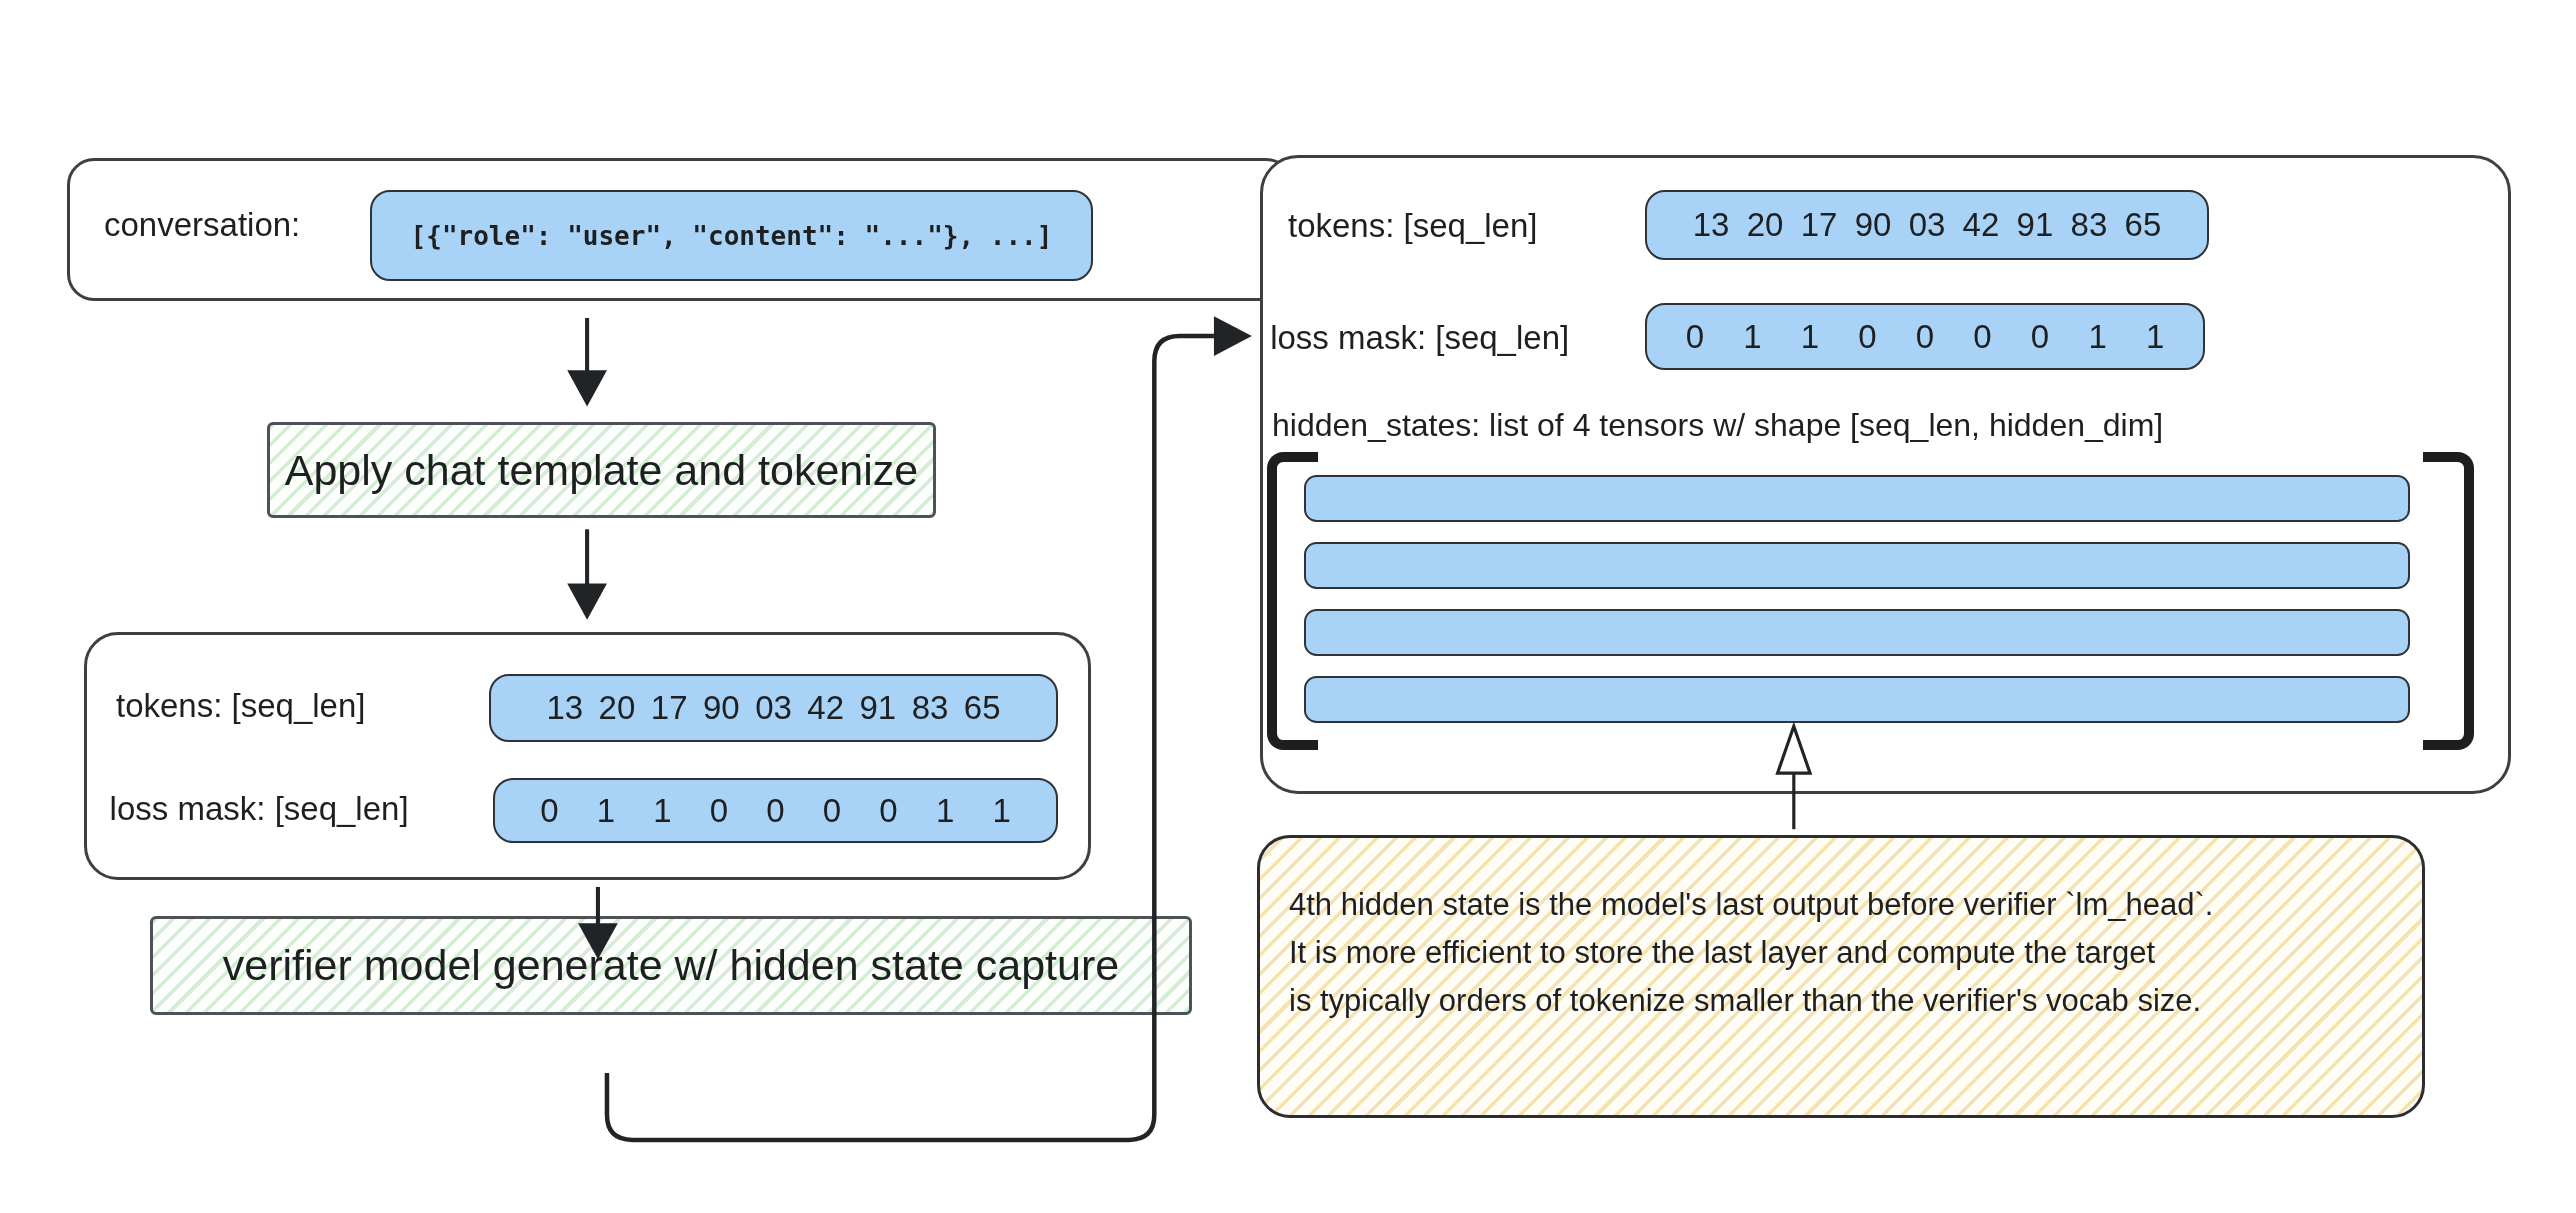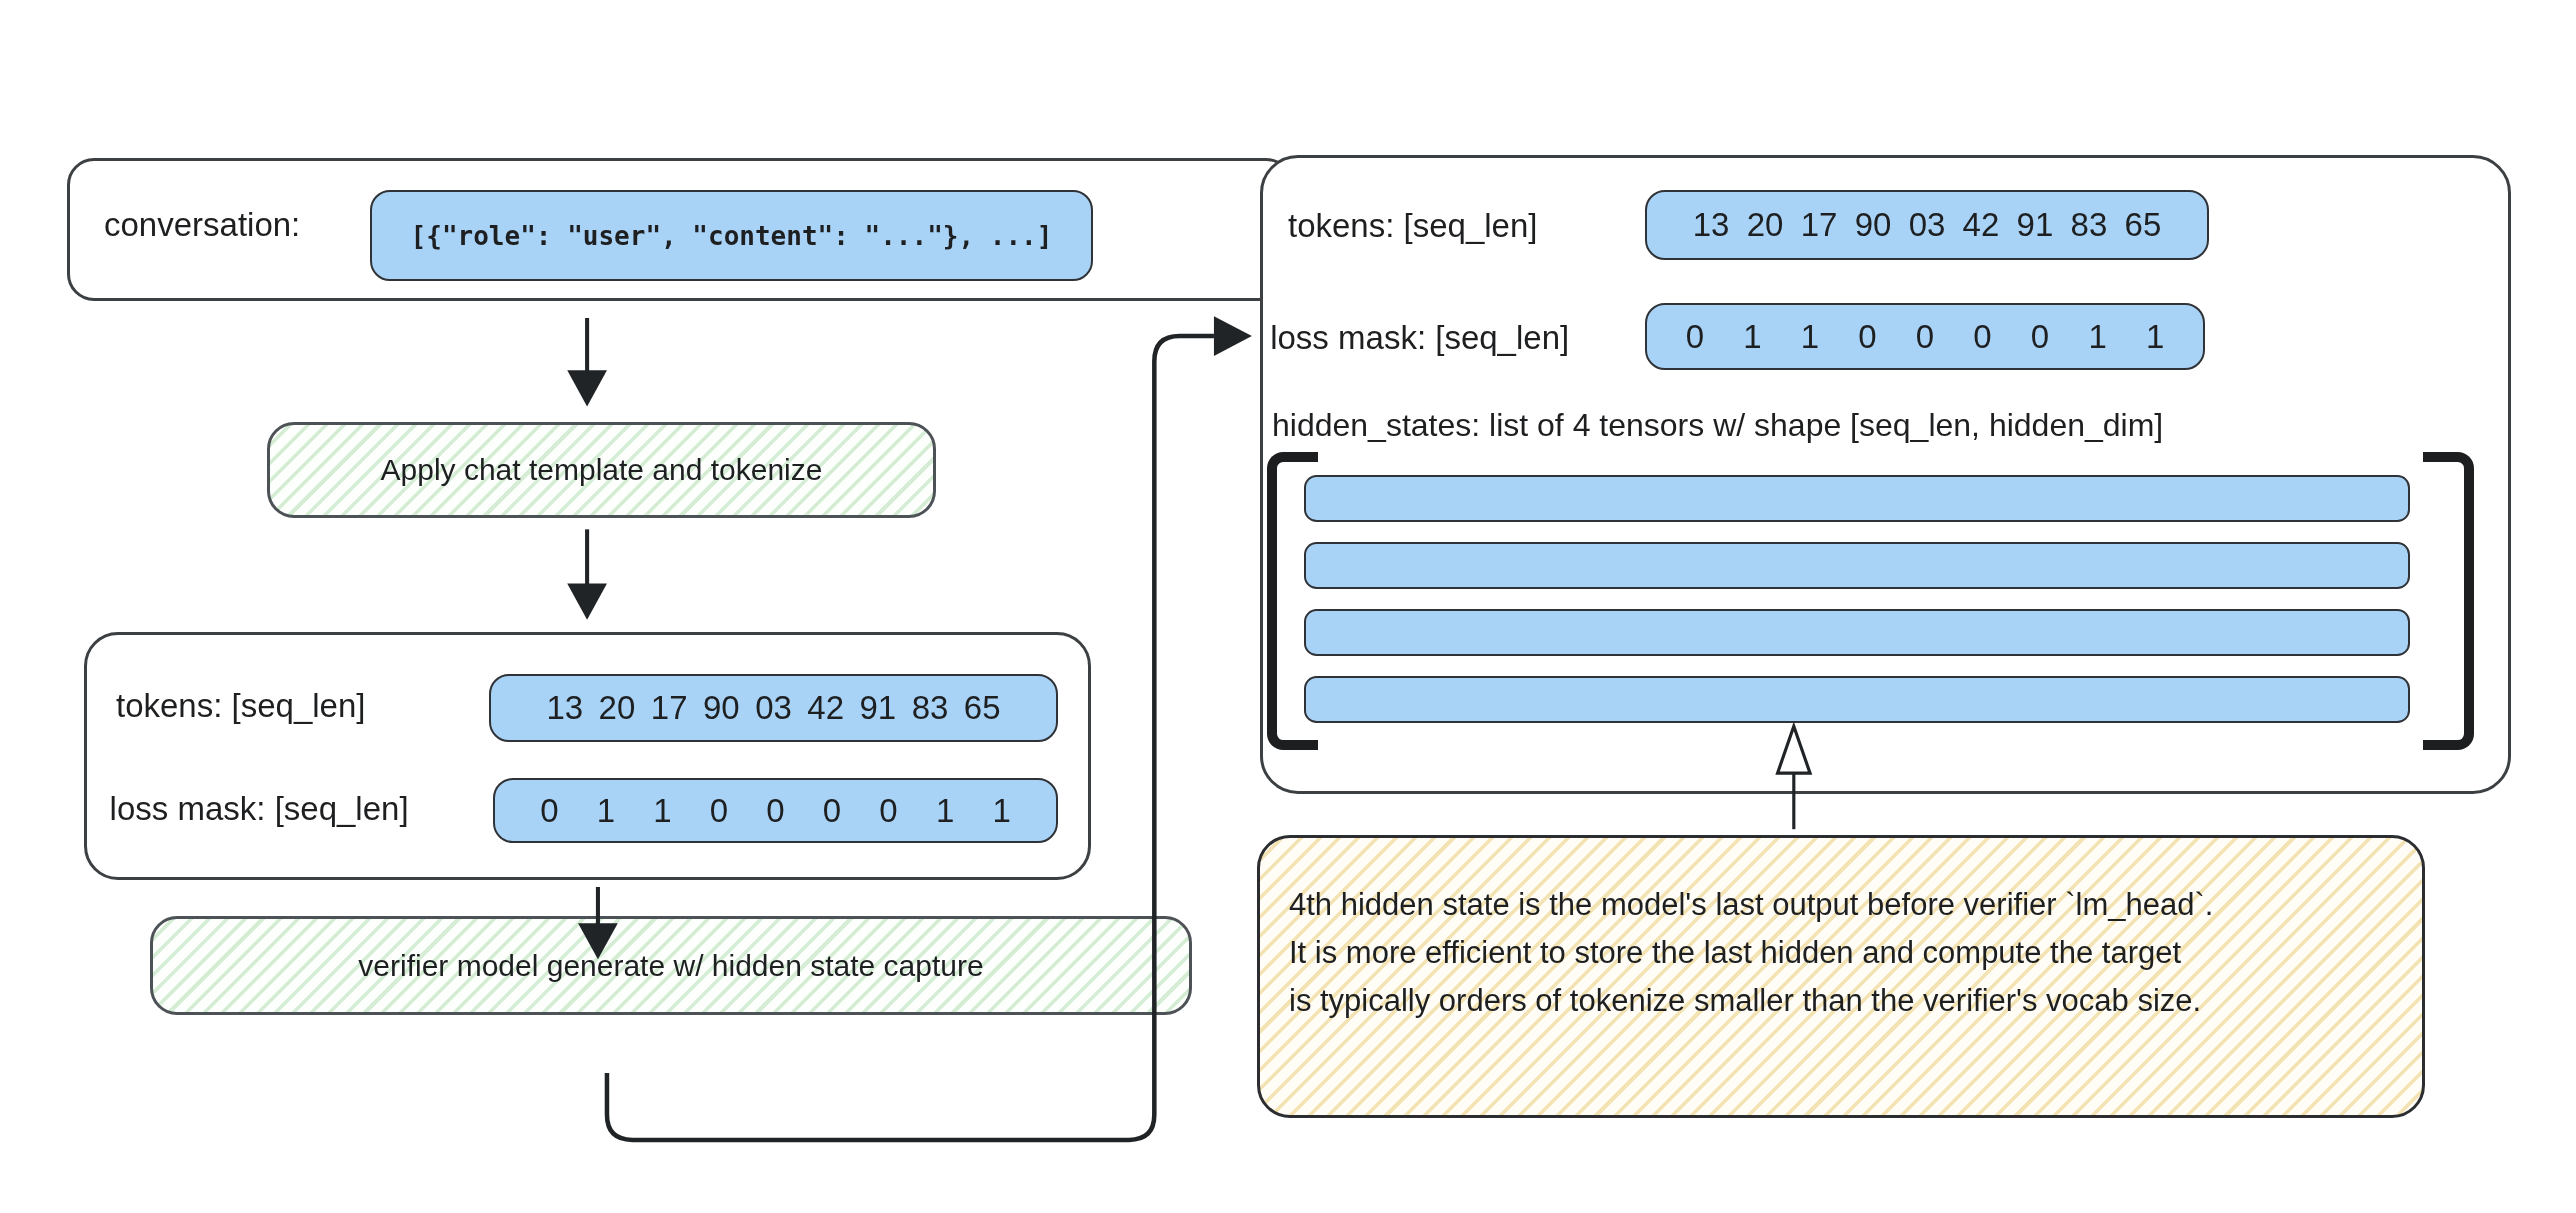--- a/index.html
+++ b/index.html
@@ -23,21 +23,21 @@
 
   
   .pill{position:absolute;background:var(--blue-fill);border:2.7px solid var(--stroke);
     border-radius:20px;display:flex;align-items:center;justify-content:center;
     white-space:nowrap;}
 
   .lbl{position:absolute;font-size:33px;white-space:nowrap;}
 
   
   .hatch{position:absolute;display:flex;align-items:center;justify-content:center;
-    font-size:30px;white-space:nowrap;border-radius:27px;}
+    font-size:43px;white-space:nowrap;border-radius:6px;}
   .hatch.green{border:3.2px solid #4d5257;
     background:repeating-linear-gradient(135deg,var(--green-stripe) 0 3.6px,transparent 3.6px 12.6px),#fdfffd;}
   .hatch.yellow{border:3.6px solid #2b2d30;border-radius:33px;
     background:repeating-linear-gradient(135deg,var(--yellow-stripe) 0 3.6px,transparent 3.6px 13.5px),#fffdf6;}
 
   
   .conv-box{left:67px;top:158px;width:1226px;height:143px;border-radius:27px;}
   .conv-lbl{left:34px;top:45px;}
   .conv-pill{left:300px;top:29px;width:723px;height:91px;
     font-family:"DejaVu Sans Mono", monospace;font-size:26px;font-weight:700;}
@@ -112,21 +112,21 @@
     <div class="bars">
         <div class="tensor-bar"></div>
         <div class="tensor-bar"></div>
         <div class="tensor-bar"></div>
         <div class="tensor-bar"></div>
       </div>
   </div>
 
   <div class="hatch yellow note">
     <div class="note-line">4th hidden state is the model's last output before verifier `lm_head`.</div>
-    <div class="note-line">It is more efficient to store the last hidden and compute the target</div>
+    <div class="note-line">It is more efficient to store the last layer and compute the target</div>
     <div class="note-line">is typically orders of tokenize smaller than the verifier's vocab size.</div>
   </div>
 
   <svg class="overlay" viewBox="0 0 2852 1344" xmlns="http://www.w3.org/2000/svg">
     <g stroke="#212427" stroke-width="4.5" fill="#212427">
       <line x1="650" y1="352" x2="650" y2="414"></line>
       <polygon points="650,450 628,410 672,410" stroke="none"></polygon>
     </g>
     <g stroke="#212427" stroke-width="4.5" fill="#212427">
       <line x1="650" y1="586" x2="650" y2="650"></line>

